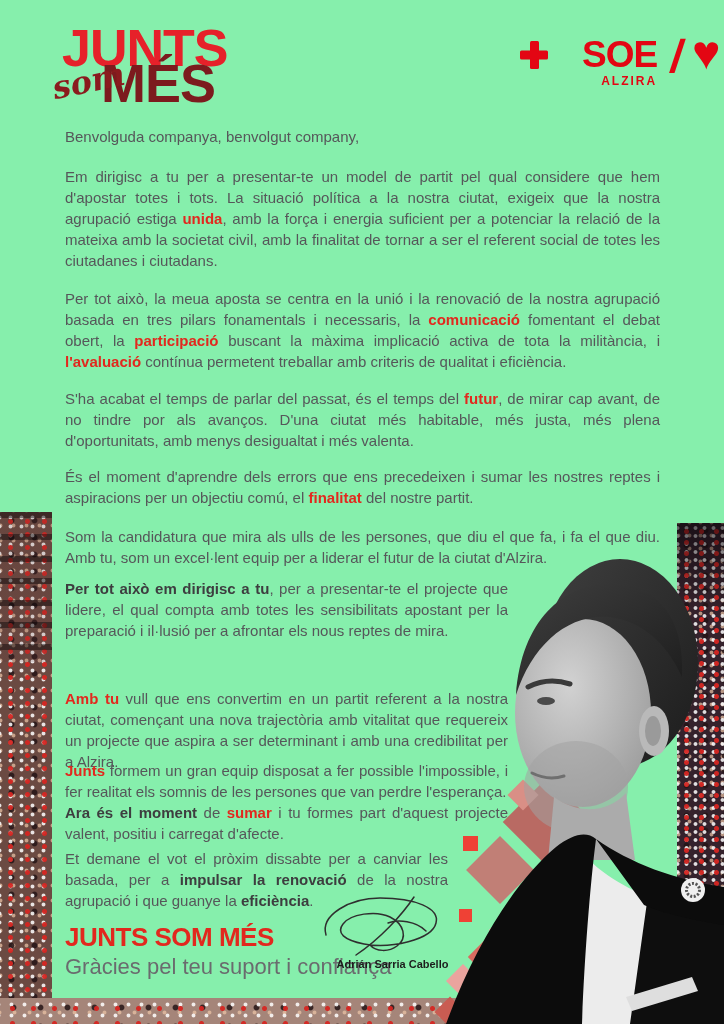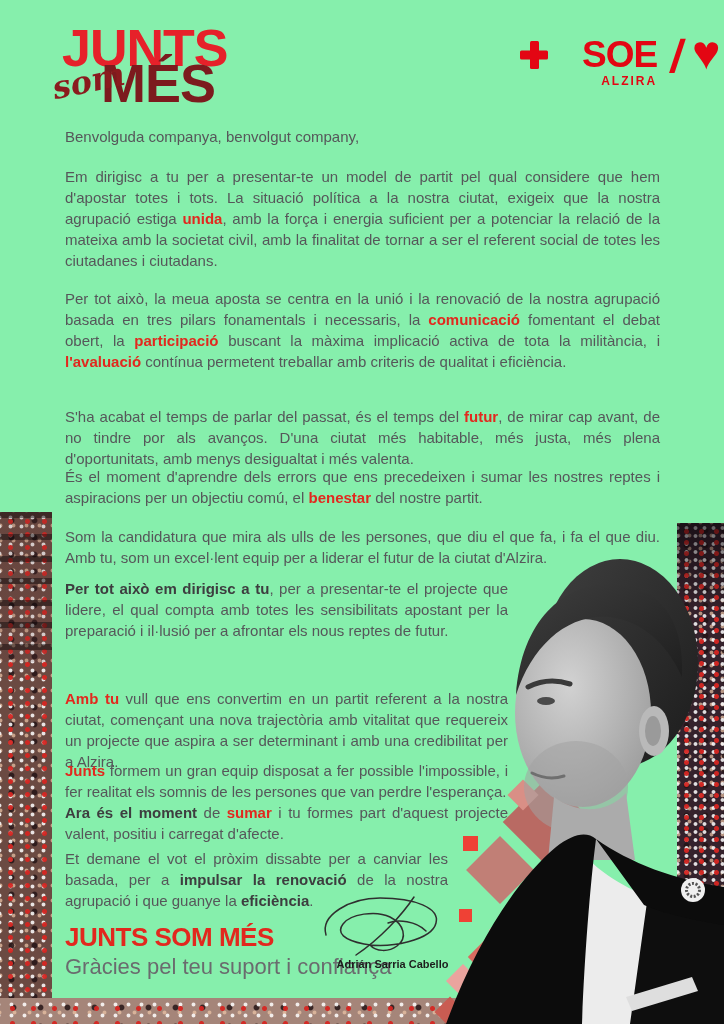--- a/index.html
+++ b/index.html
@@ -170,24 +170,24 @@
       </div>
       <div class="psoe-city">ALZIRA</div>
     </div>
     <div class="psoe-slash">/</div>
     <div class="psoe-heart">♥</div>
   </div>
 
   <div class="greeting" style="top:126px;width:595px;">Benvolguda companya, benvolgut company,</div>
   <div class="para" style="top:166px;width:595px;"><span class="seg-normal">Em dirigisc a tu per a presentar-te un model de partit pel qual considere que hem d'apostar totes i tots. La situació política a la nostra ciutat, exigeix que la nostra agrupació estiga </span><span class="seg-red">unida</span><span class="seg-normal">, amb la força i energia suficient per a potenciar la relació de la mateixa amb la societat civil, amb la finalitat de tornar a ser el referent social de totes les ciutadanes i ciutadans.</span></div>
   <div class="para" style="top:288px;width:595px;"><span class="seg-normal">Per tot això, la meua aposta se centra en la unió i la renovació de la nostra agrupació basada en tres pilars fonamentals i necessaris, la </span><span class="seg-red">comunicació</span><span class="seg-normal"> fomentant el debat obert, la </span><span class="seg-red">participació</span><span class="seg-normal"> buscant la màxima implicació activa de tota la militància, i </span><span class="seg-red">l'avaluació</span><span class="seg-normal"> contínua permetent treballar amb criteris de qualitat i eficiència.</span></div>
-  <div class="para" style="top:406px;width:595px;"><span class="seg-normal">S'ha acabat el temps de parlar del passat, és el temps del </span><span class="seg-red">futur</span><span class="seg-normal">, de mirar cap avant, de no tindre por als avanços. D'una ciutat més habitable, més justa, més plena d'oportunitats, amb menys desigualtat i més valenta.</span></div>
-  <div class="para" style="top:466px;width:595px;"><span class="seg-normal">És el moment d'aprendre dels errors que ens precedeixen i sumar les nostres reptes i aspiracions per un objectiu comú, el </span><span class="seg-red">benestar</span><span class="seg-normal"> del nostre partit.</span></div>
+  <div class="para" style="top:388px;width:595px;"><span class="seg-normal">S'ha acabat el temps de parlar del passat, és el temps del </span><span class="seg-red">futur</span><span class="seg-normal">, de mirar cap avant, de no tindre por als avanços. D'una ciutat més habitable, més justa, més plena d'oportunitats, amb menys desigualtat i més valenta.</span></div>
+  <div class="para" style="top:466px;width:595px;"><span class="seg-normal">És el moment d'aprendre dels errors que ens precedeixen i sumar les nostres reptes i aspiracions per un objectiu comú, el </span><span class="seg-red">finalitat</span><span class="seg-normal"> del nostre partit.</span></div>
   <div class="para" style="top:526px;width:595px;"><span class="seg-normal">Som la candidatura que mira als ulls de les persones, que diu el que fa, i fa el que diu. Amb tu, som un excel·lent equip per a liderar el futur de la ciutat d'Alzira.</span></div>
-  <div class="para" style="top:578px;width:443px;"><span class="seg-dark">Per tot això em dirigisc a tu</span><span class="seg-normal">, per a presentar-te el projecte que lidere, el qual compta amb totes les sensibilitats apostant per la preparació i il·lusió per a afrontar els nous reptes de futur.</span></div>
+  <div class="para" style="top:578px;width:443px;"><span class="seg-dark">Per tot això em dirigisc a tu</span><span class="seg-normal">, per a presentar-te el projecte que lidere, el qual compta amb totes les sensibilitats apostant per la preparació i il·lusió per a afrontar els nous reptes de mira.</span></div>
   <div class="para" style="top:688px;width:443px;"><span class="seg-red">Amb tu</span><span class="seg-normal"> vull que ens convertim en un partit referent a la nostra ciutat, començant una nova trajectòria amb vitalitat que requereix un projecte que aspira a ser determinant i amb una credibilitat per a Alzira.</span></div>
   <div class="para" style="top:760px;width:443px;"><span class="seg-red">Junts</span><span class="seg-normal"> formem un gran equip disposat a fer possible l'impossible, i fer realitat els somnis de les persones que van perdre l'esperança.</span><br><span class="seg-dark">Ara és el moment</span><span class="seg-normal"> de </span><span class="seg-red">sumar</span><span class="seg-normal"> i tu formes part d'aquest projecte valent, positiu i carregat d'afecte.</span></div>
   <div class="para" style="top:848px;width:383px;"><span class="seg-normal">Et demane el vot el pròxim dissabte per a canviar les basada, per a </span><span class="seg-dark">impulsar la renovació</span><span class="seg-normal"> de la nostra agrupació i que guanye la </span><span class="seg-dark">eficiència</span><span class="seg-normal">.</span></div>
 
   <div class="slogan">JUNTS SOM MÉS</div>
   <div class="thanks">Gràcies pel teu suport i confiança</div>
 
   <svg class="sig-svg" width="135" height="68" viewBox="0 0 135 68">
     <g fill="none" stroke="#2f2f2f" stroke-width="1.5" stroke-linecap="round">
       <path d="M 8,42 C 2,22 32,5 62,5 C 97,5 122,15 118,30 C 114,47 72,56 46,51 C 26,47 18,40 25,31 C 32,21 58,17 72,24 C 86,31 90,45 79,53 C 71,59 58,59 52,52"></path>

